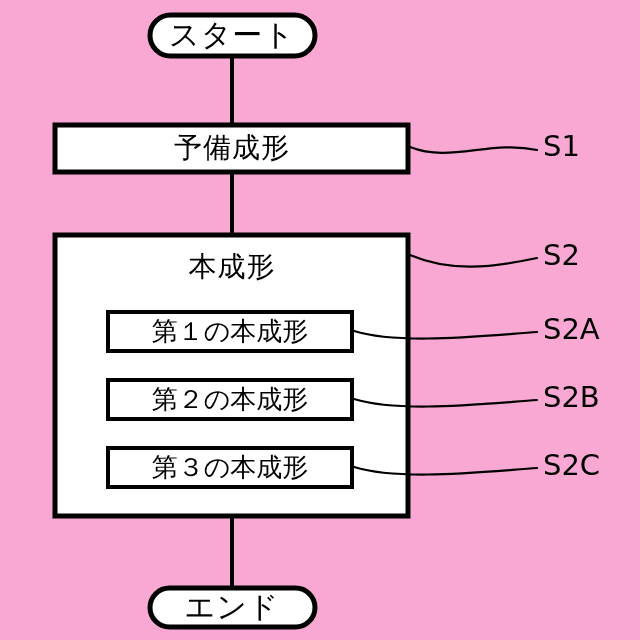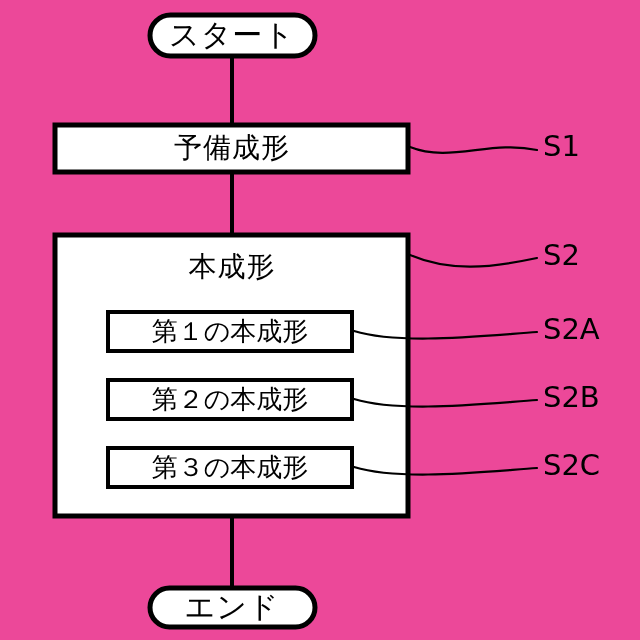--- a/index.html
+++ b/index.html
@@ -4,21 +4,21 @@
 <style>
   html, body {
     margin: 0;
     padding: 0;
     background: #ffffff;
   }
   #canvas {
     position: relative;
     width: 640px;
     height: 640px;
-    background: #ec4899;
+    background: #f9a8d4;
     overflow: hidden;
     font-family: "DejaVu Sans", "Liberation Sans", sans-serif;
   }
   svg.figure {
     position: absolute;
     top: 0;
     left: 0;
     width: 640px;
     height: 640px;
   }

